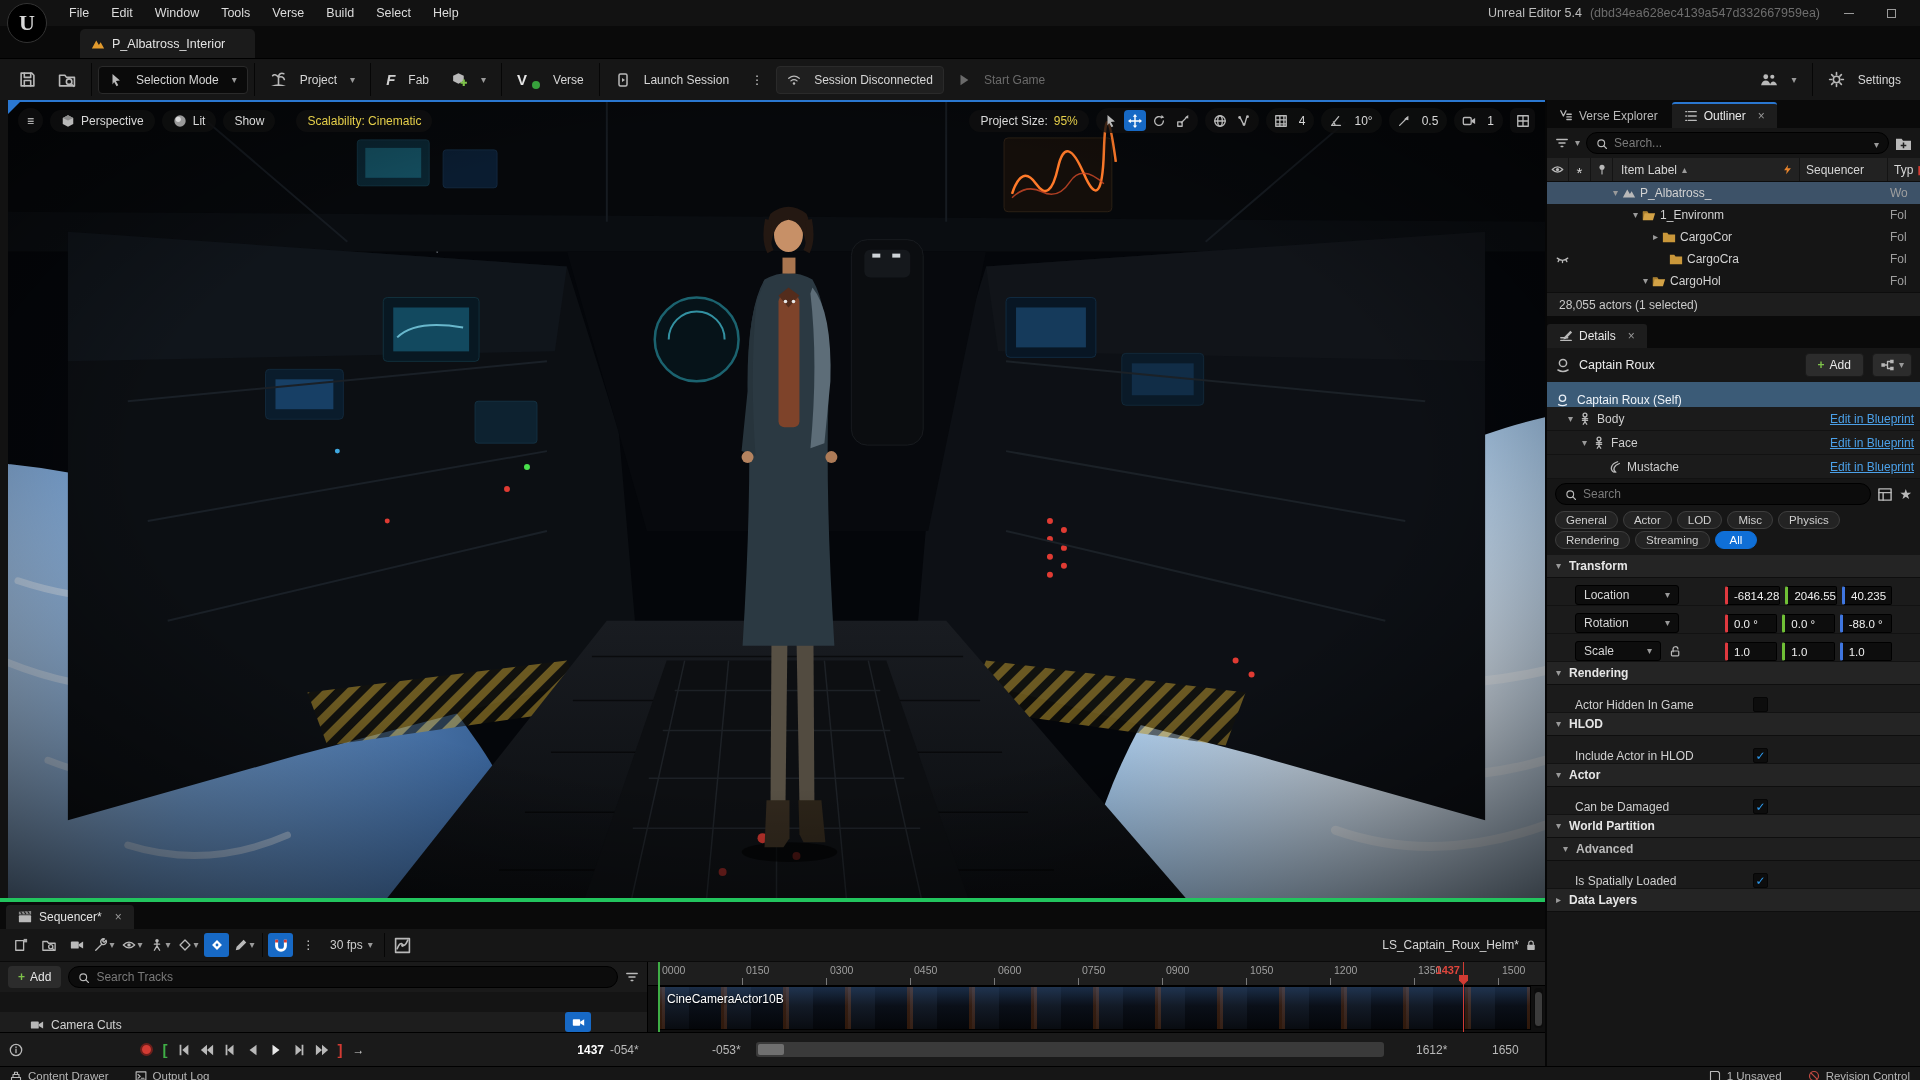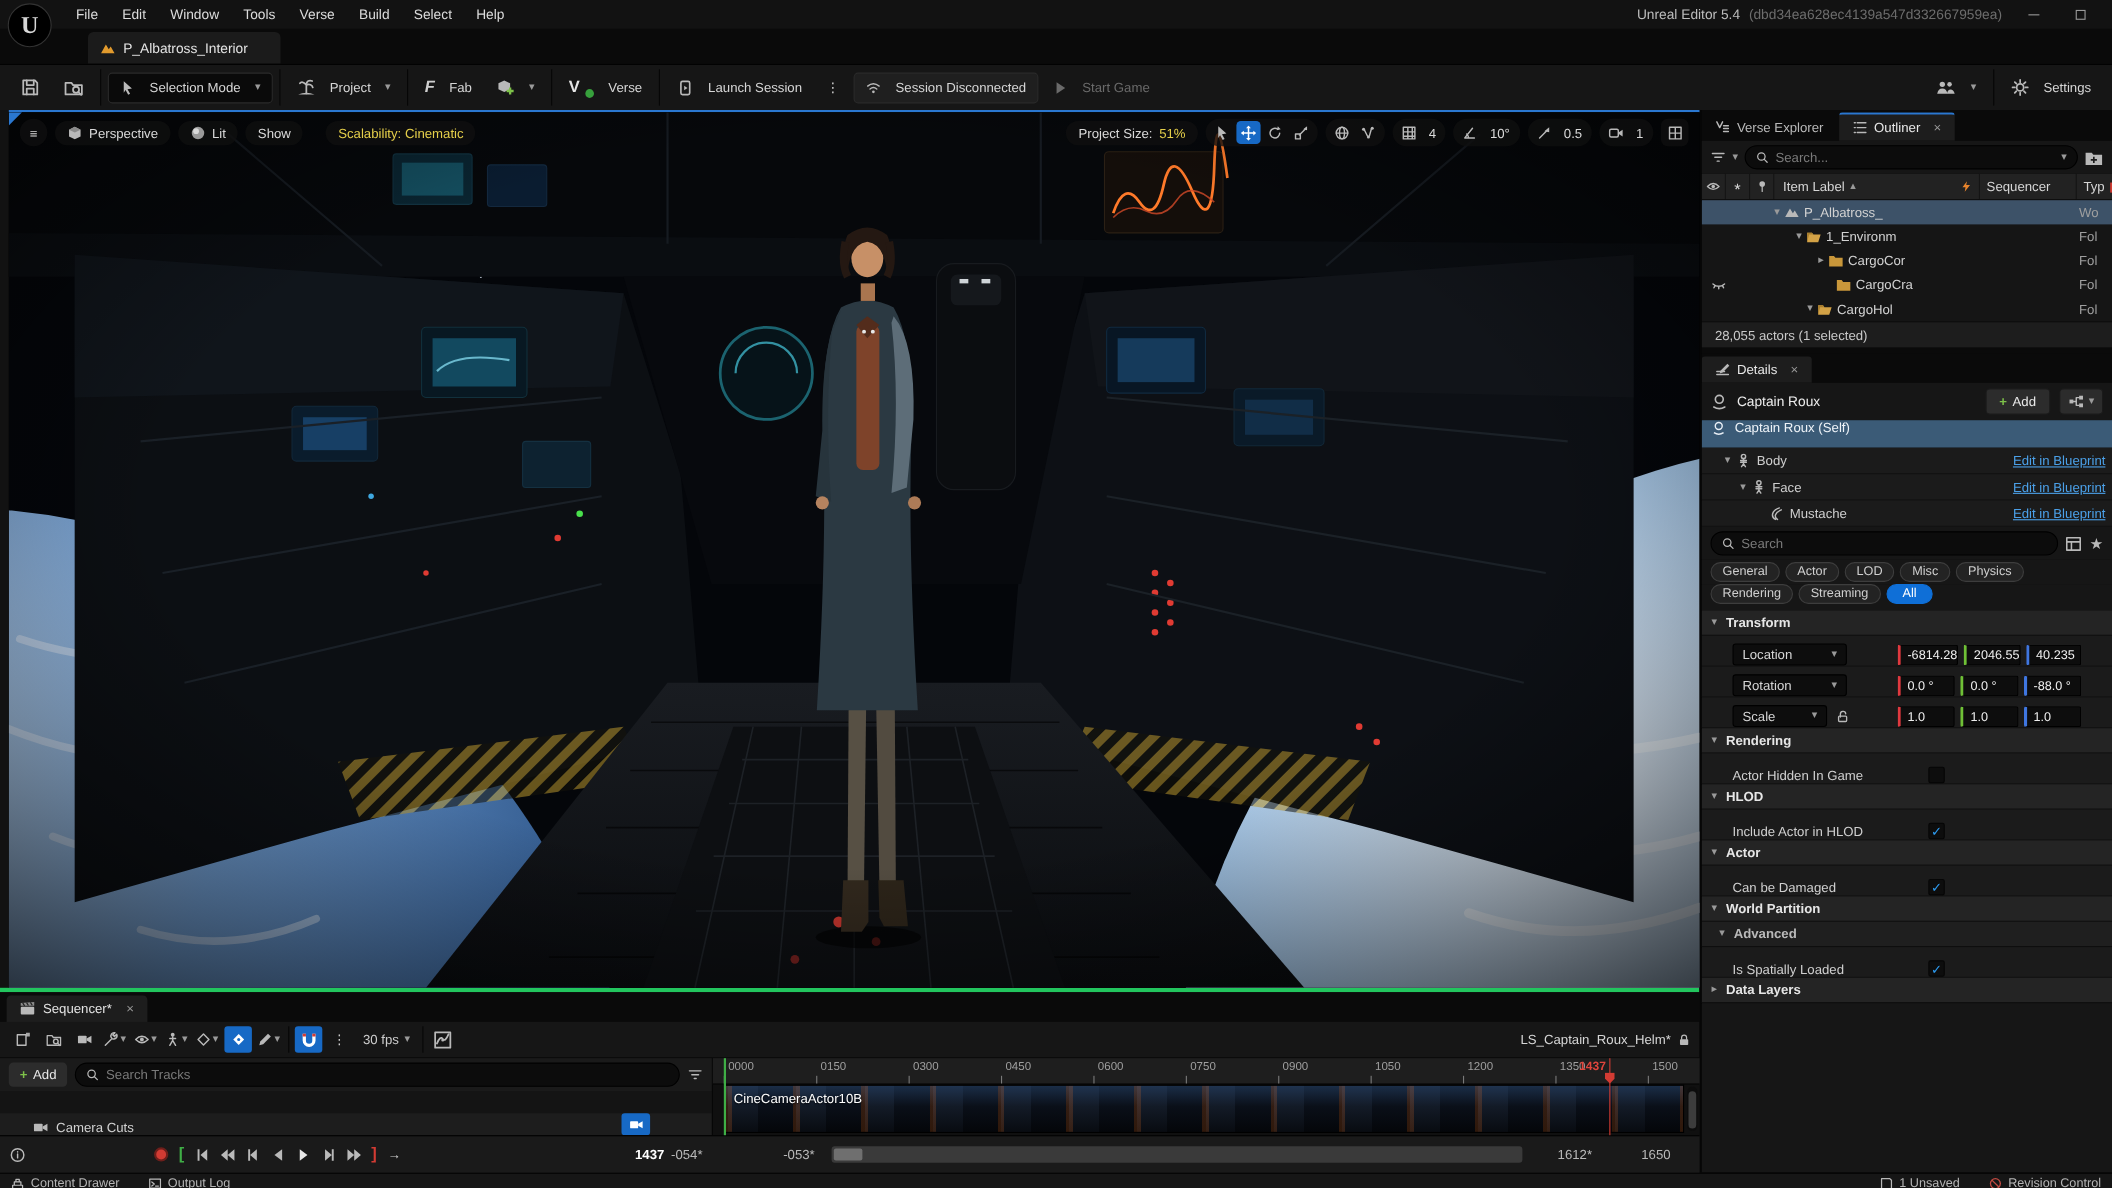--- a/index.html
+++ b/index.html
@@ -43,37 +43,37 @@
 .vic{width:22px;height:21px;display:flex;align-items:center;justify-content:center;border-radius:4px;color:#cfcfcf}
 .vic.on{background:#1769c5}
 .vnum{padding:0 5px;color:#d9d9d9}
 
 .rightpanel{width:375px;background:#0a0a0a;display:flex;flex-direction:column;border-left:2px solid #060606;overflow:hidden}
 .ptabs{height:28px;display:flex;align-items:flex-end;background:#0a0a0a;gap:2px;padding-top:2px}
 .ptab{display:flex;align-items:center;gap:6px;padding:5px 12px;color:#b9b9b9}
 .ptab.active{background:#1d1d1d;border-top:2px solid #2a77d0;border-radius:3px 3px 0 0;color:#e8e8e8}
 .closex{color:#9a9a9a;margin-left:6px;font-size:12px}
 .prow{display:flex;align-items:center;background:#161616;padding:4px 8px;gap:6px}
-.searchpill{flex:1;display:flex;align-items:center;gap:6px;background:#0c0c0c;border:1px solid #000;border-radius:12px;padding:3px 9px}
+.searchpill{flex:1;display:flex;align-items:flex-end;gap:6px;background:#0c0c0c;border:1px solid #000;border-radius:12px;padding:3px 9px}
 .searchpill input{flex:1;background:transparent;border:0;outline:0;color:#cfcfcf;font-size:12px}
 .searchpill input::placeholder{color:#7a7a7a}
 .chip{border:1px solid #3d3d3d;background:#232323;border-radius:12px;padding:3px 13px;color:#cfcfcf;font-size:11.5px}
 .chip.on{background:#0f6fd7;border-color:#0f6fd7;color:#fff;font-weight:normal}
 .colhead{height:24px;background:#222;display:flex;align-items:center;font-size:12px;color:#d6d6d6;border-bottom:1px solid #0d0d0d}
 .colcell{display:flex;align-items:center;justify-content:center;border-right:1px solid #141414;align-self:stretch}
 .otree{background:#151515}
 .orow{height:22px;display:flex;align-items:center;font-size:12px;color:#d2d2d2}
 .orow.sel{background:#3d5268}
 .otype{margin-left:auto;color:#9f9f9f;padding-right:4px;width:30px}
 .ostatus{height:24px;background:#1d1d1d;display:flex;align-items:center;padding-left:12px;color:#c9c9c9;border-top:1px solid #0d0d0d}
 .gap{height:5px;background:#0a0a0a}
 .dethead{height:34px;background:#161616;display:flex;align-items:center;gap:8px;padding:0 8px}
 .addbtn{margin-left:auto;display:flex;align-items:center;gap:5px;background:#2c2c2c;border:1px solid #1a1a1a;border-radius:4px;padding:4px 12px;color:#e8e8e8}
 .compbtn{display:flex;align-items:center;gap:4px;background:#2c2c2c;border:1px solid #1a1a1a;border-radius:4px;padding:4px 7px}
-.selfrow{height:25px;background:#3b5b77;display:flex;align-items:flex-start;gap:7px;padding-left:8px;color:#eef3f8}
+.selfrow{height:25px;background:#3b5b77;display:flex;align-items:flex-end;gap:7px;padding-left:8px;color:#eef3f8}
 .comprow{height:24px;background:#1b1b1b;border-bottom:1px solid #121212;display:flex;align-items:center;gap:5px;font-size:12px}
 .bplink{margin-left:auto;margin-right:6px;color:#4ba0e8;text-decoration:underline;font-size:12px}
 .sechead{height:23px;background:#242424;display:flex;gap:8px;align-items:center;padding-left:9px;font-weight:bold;color:#e6e6e6;border-bottom:1px solid #0e0e0e;font-size:12px}
 .sechead.subtle{color:#b9b9b9;font-weight:bold;background:#1f1f1f}
 .proprow{min-height:28px;background:#1b1b1b;border-bottom:1px solid #121212;display:flex;align-items:flex-end;padding-left:28px}
 .proplabel{width:150px;color:#cfcfcf;font-size:12px}
 .vals{flex:1;display:flex;gap:5px;padding-right:28px;align-items:center}
 .vbox{flex:1;background:#0d0d0d;border:1px solid #000;border-radius:2px;height:19px;display:flex;align-items:center;padding-left:6px;color:#efefef;font-size:11.5px}
 .ax-r{border-left:3px solid #e0393f}.ax-g{border-left:3px solid #6fc036}.ax-b{border-left:3px solid #3f76e0}
 .tdrop{background:#0d0d0d;border:1px solid #000;border-radius:3px;padding:2px 8px;display:flex;align-items:center;width:104px;justify-content:space-between;color:#d6d6d6;height:20px}
@@ -424,21 +424,21 @@
           </span>
           <span class="vpill">
             <span>Show</span>
           </span>
           <span class="vpill" style="margin-left:14px">
             <span class="yellow">Scalability: Cinematic</span>
           </span>
           <span style="flex:1"></span>
           <span class="vpill">
             <span>Project Size:</span>
-            <span class="yellow">51%</span>
+            <span class="yellow">95%</span>
           </span>
           <span class="vgroup">
             <span class="vic">
                 <svg class="i" viewBox="0 0 16 16">
                   <path class="f" d="M4 1l8.5 7.5-4.6.7 2.7 4.8-2 1.1-2.7-4.9L4 13z"></path>
                 </svg>
               </span>
             <span class="vic on">
                 <svg class="i" viewBox="0 0 16 16">
                   <path fill="#fff" d="M8 0l2.5 3h-1.7v4.2H13V5.5L16 8l-3 2.5V8.8H8.8V13h1.7L8 16l-2.5-3h1.7V8.8H3.2v1.7L0 8l3.2-2.5v1.7h4V3H5.5z"></path>

